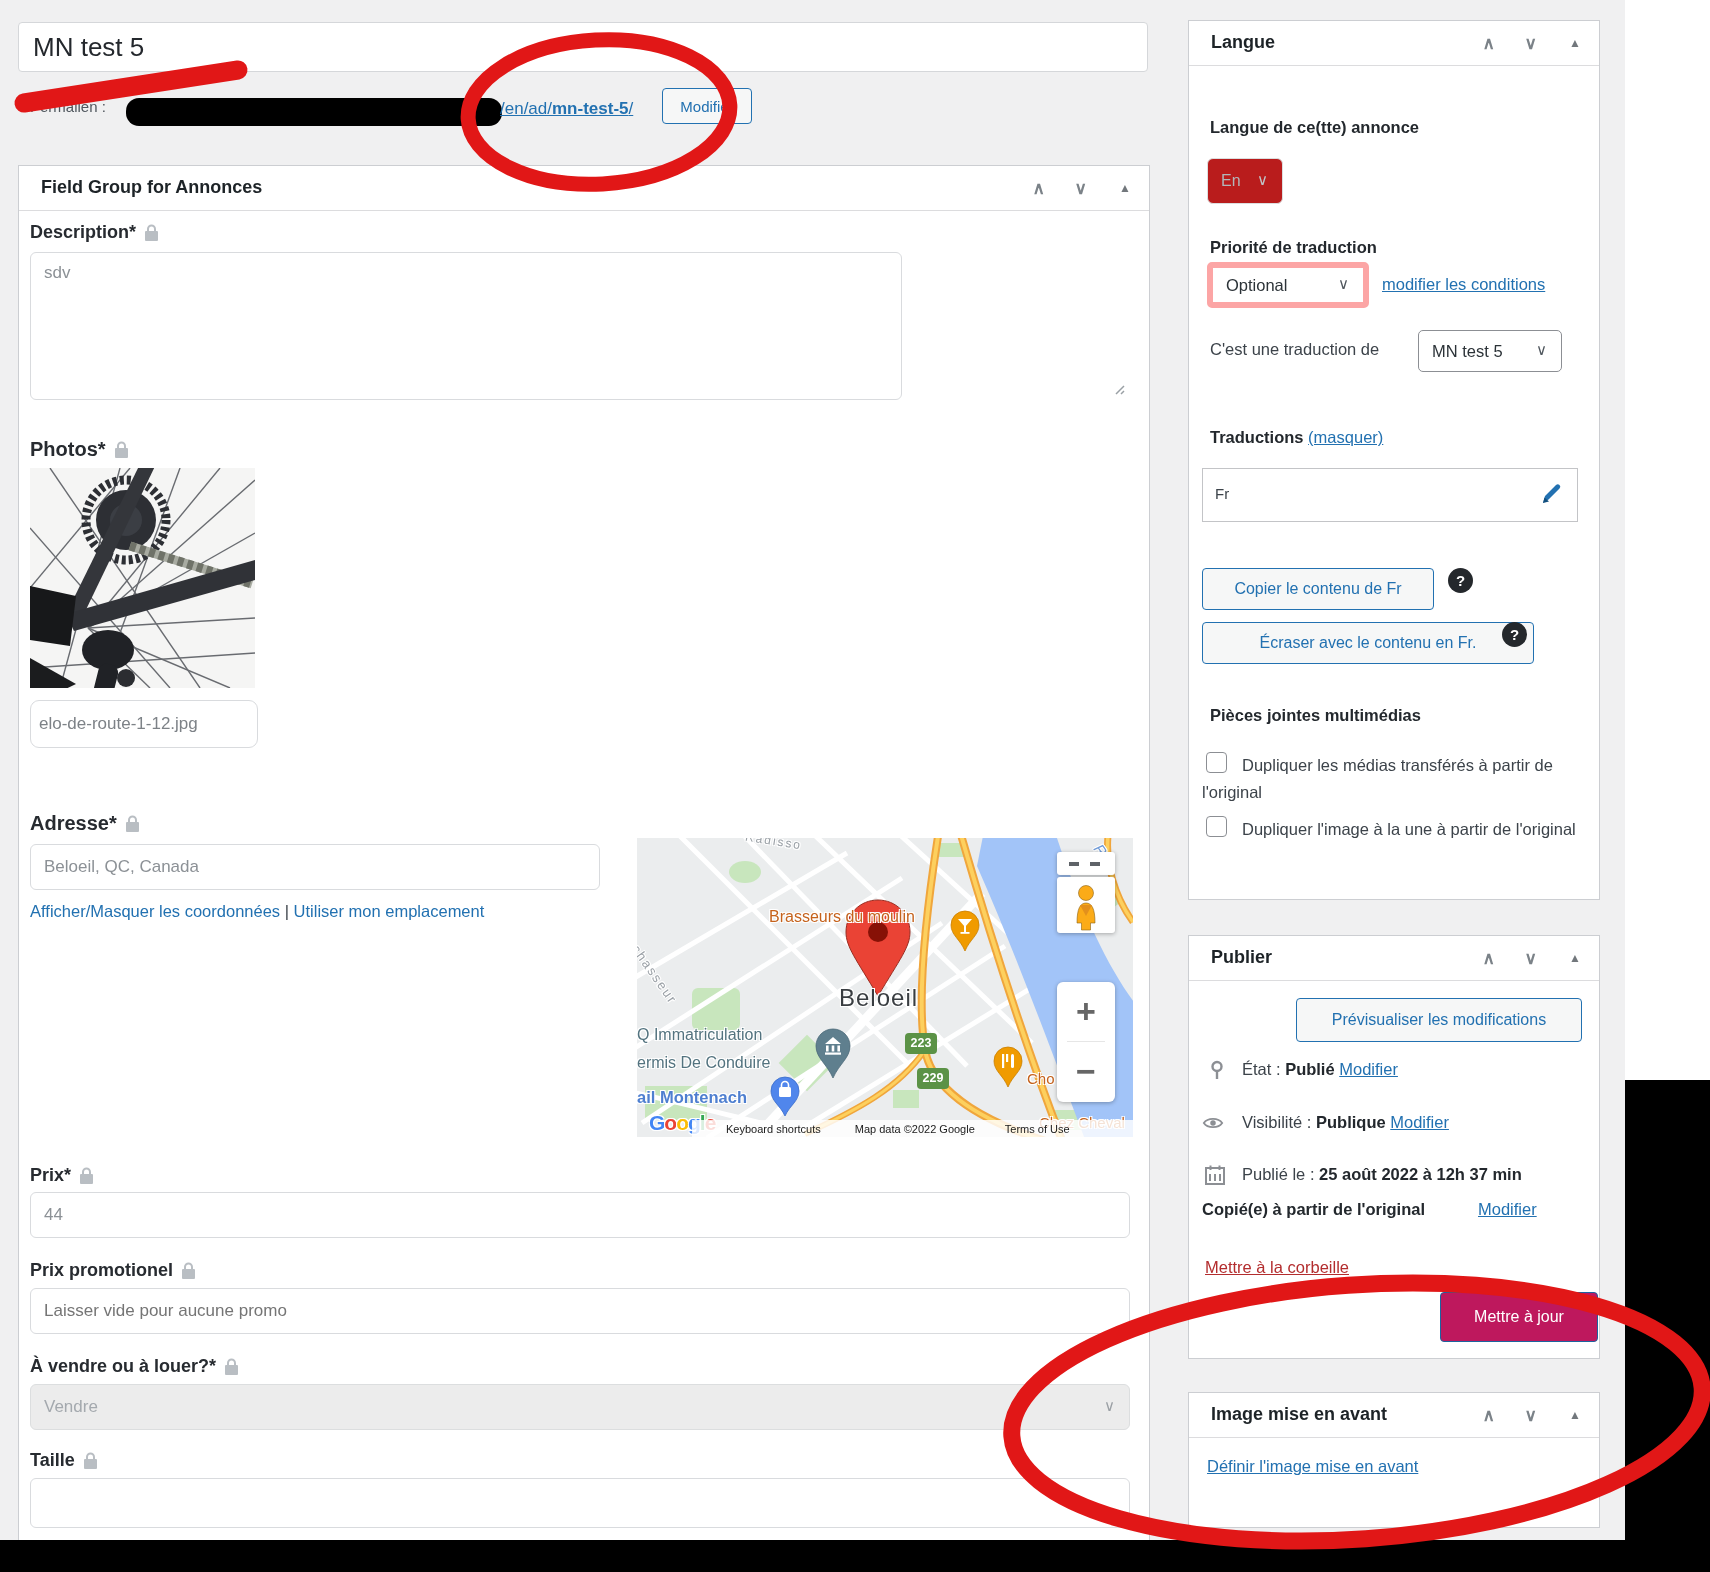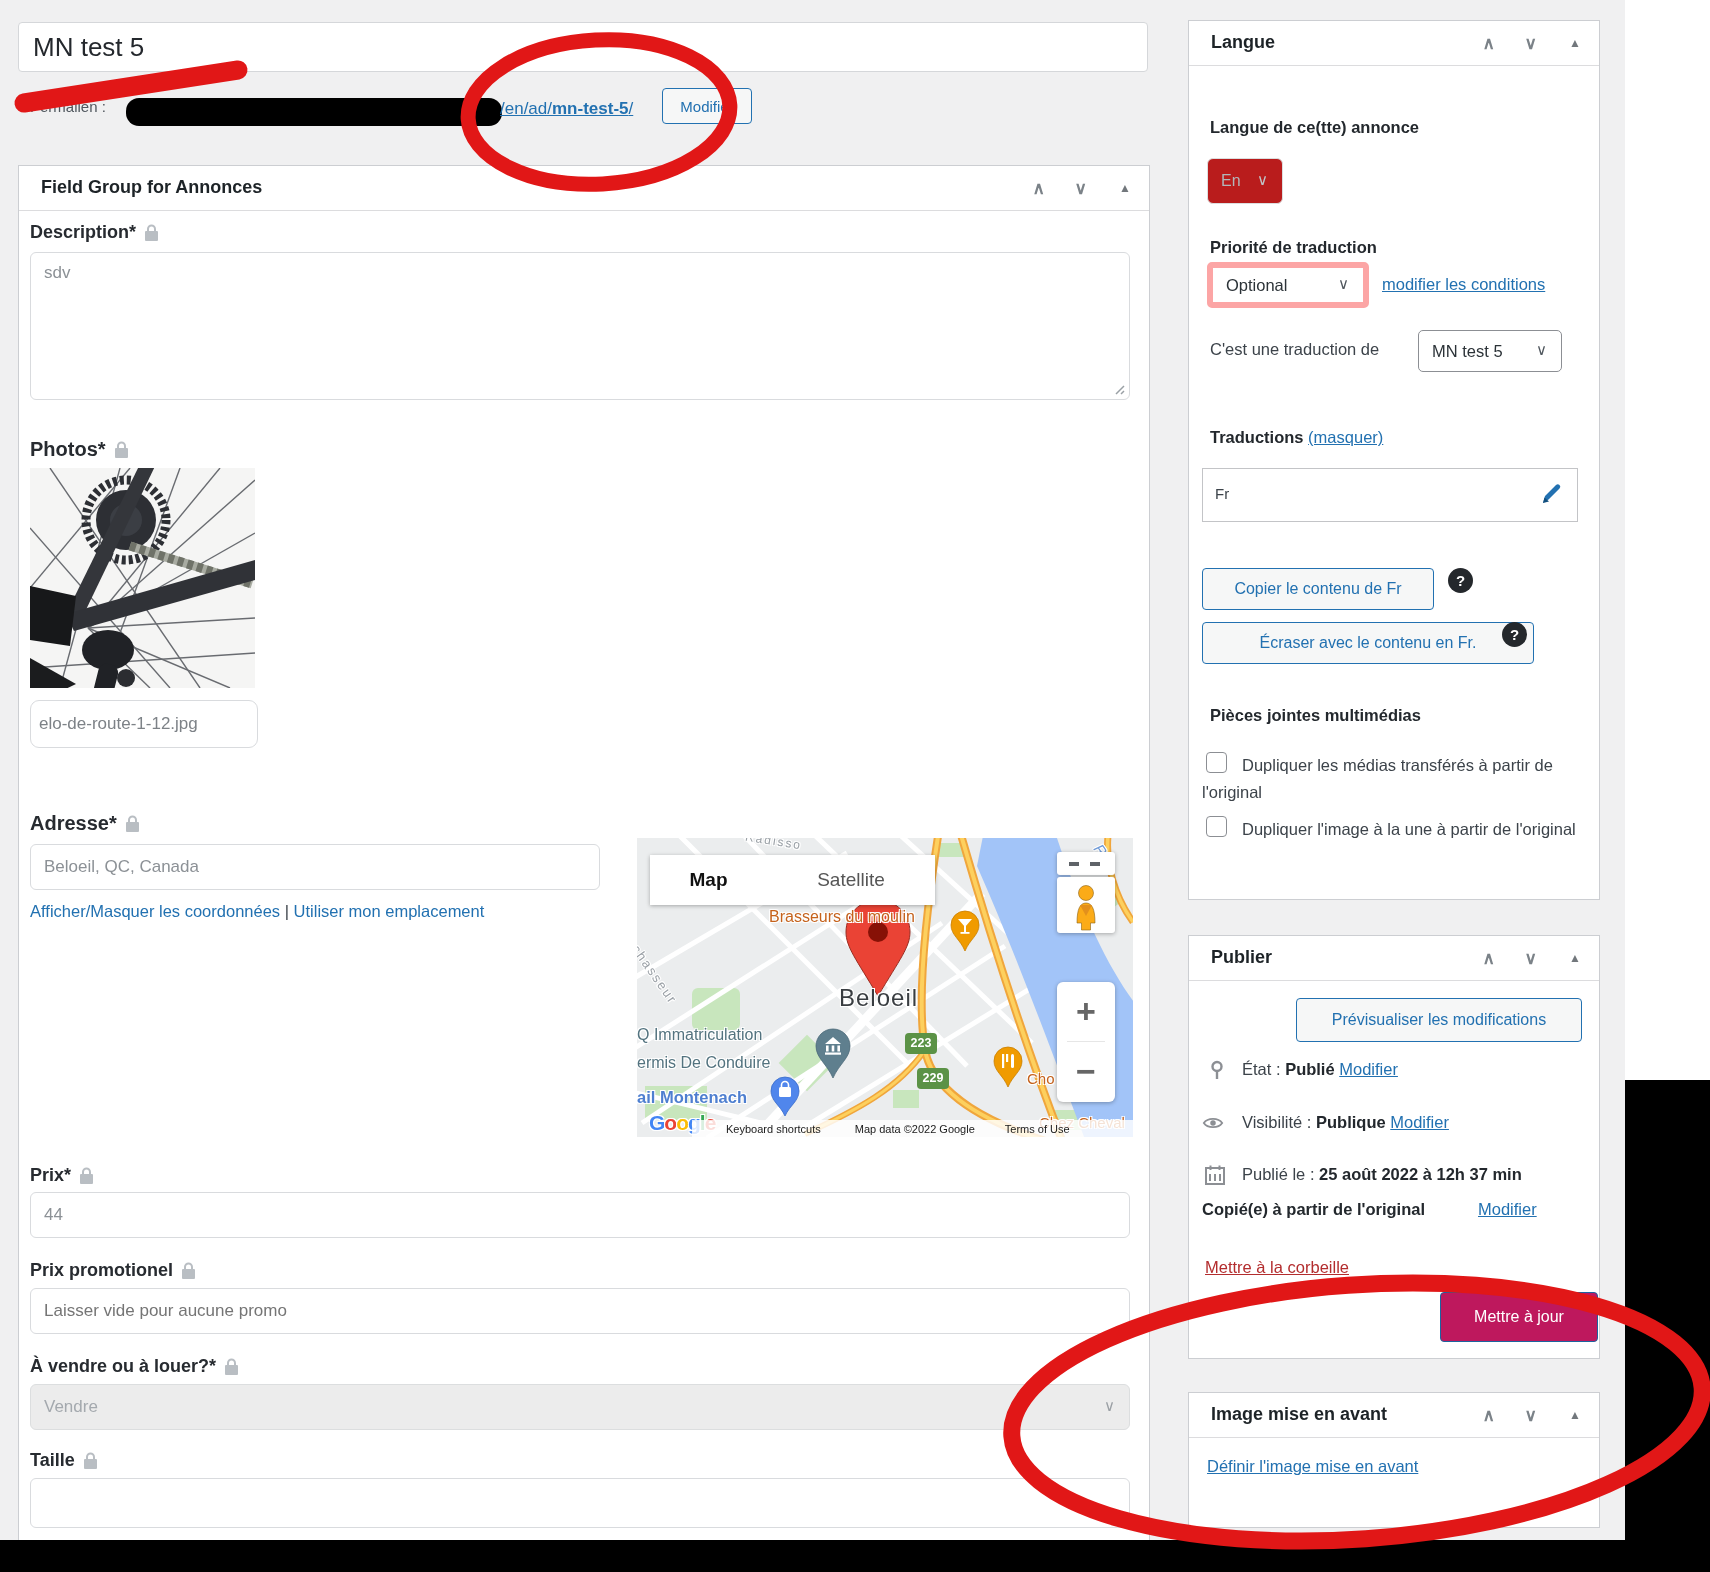--- a/index.html
+++ b/index.html
@@ -83,21 +83,21 @@
     <span class="htri">▲</span>
   </div>
 </div>
 
 <div class="flabel" style="left:30px;top:222px;">
   <span>Description*</span>
   <svg class="lock" viewBox="0 0 15 18">
       <path fill="#b9bec3" d="M3 7V5a4.5 4.5 0 0 1 9 0v2h1a1 1 0 0 1 1 1v8a1 1 0 0 1-1 1H2a1 1 0 0 1-1-1V8a1 1 0 0 1 1-1h1zm2 0h5V5a2.5 2.5 0 0 0-5 0v2z"></path>
     </svg>
 </div>
-<textarea class="tarea" style="left: 30px; top: 252px; width: 1100px; height: 148px;">sdv</textarea>
+<textarea class="tarea" style="left: 30px; top: 252px; width: 872px; height: 148px;">sdv</textarea>
 <svg class="abs" style="left:1112px;top:382px;" width="14" height="14">
   <path d="M12 4 L4 12 M12 9 L9 12" stroke="#9aa0a5" stroke-width="1.5" fill="none"></path>
 </svg>
 
 <div class="flabel" style="left:30px;top:438px;font-size:20px;">
   <span>Photos*</span>
   <svg class="lock" viewBox="0 0 15 18">
       <path fill="#b9bec3" d="M3 7V5a4.5 4.5 0 0 1 9 0v2h1a1 1 0 0 1 1 1v8a1 1 0 0 1-1 1H2a1 1 0 0 1-1-1V8a1 1 0 0 1 1-1h1zm2 0h5V5a2.5 2.5 0 0 0-5 0v2z"></path>
     </svg>
 </div>
@@ -238,24 +238,20 @@
   <div class="maplabel" style="right:18px;top:8px;transform:rotate(55deg);color:#6f9bd8;font-size:15px;font-style:italic;">Ric</div>
 
   <div class="maplabel poi-orange" style="left:132px;top:70px;font-size:16px;">Brasseurs du moulin</div>
   <div class="maplabel" style="left:202px;top:146px;font-size:24px;color:#393d41;letter-spacing:1px;">Beloeil</div>
   <div class="maplabel poi-teal" style="left:0px;top:188px;">Q Immatriculation</div>
   <div class="maplabel poi-teal" style="left:0px;top:216px;">ermis De Conduire</div>
   <div class="maplabel poi-blue" style="left:0px;top:250px;font-weight:bold;">ail Montenach</div>
   <div class="maplabel poi-orange" style="left:390px;top:232px;">Cho</div>
   <div class="maplabel poi-orange" style="left:402px;top:276px;">Chez Cheval</div>
 
-  <div class="mcard" style="left:13px;top:17px;width:285px;height:50px;display:flex;">
-    <div style="width:117px;display:flex;align-items:center;justify-content:center;font-size:19px;font-weight:bold;color:#111;cursor:pointer;">Map</div>
-    <div style="flex:1;display:flex;align-items:center;justify-content:center;font-size:19px;color:#565656;cursor:pointer;">Satellite</div>
-  </div>
 
   <div class="mcard" style="left:420px;top:14px;width:58px;height:23px;border-radius:3px;">
     <div style="position:absolute;left:12px;top:10px;width:10px;height:4px;background:#5f6368;"></div>
     <div style="position:absolute;left:33px;top:10px;width:10px;height:4px;background:#5f6368;"></div>
   </div>
   <div class="mcard" style="left:420px;top:39px;width:58px;height:56px;border-radius:3px;">
     <svg width="58" height="56">
       <circle cx="29" cy="16" r="7.5" fill="#fbab18" stroke="#8a6116" stroke-width="0.6"></circle>
       <path d="M20 46 C20 32 23 26 29 26 C35 26 38 32 38 46 L33.5 46 L33.5 53 L24.5 53 L24.5 46 Z" fill="#fbab18" stroke="#8a6116" stroke-width="0.6"></path>
       <path d="M23 28 L35 28 L29 39 Z" fill="#e3901c"></path>

